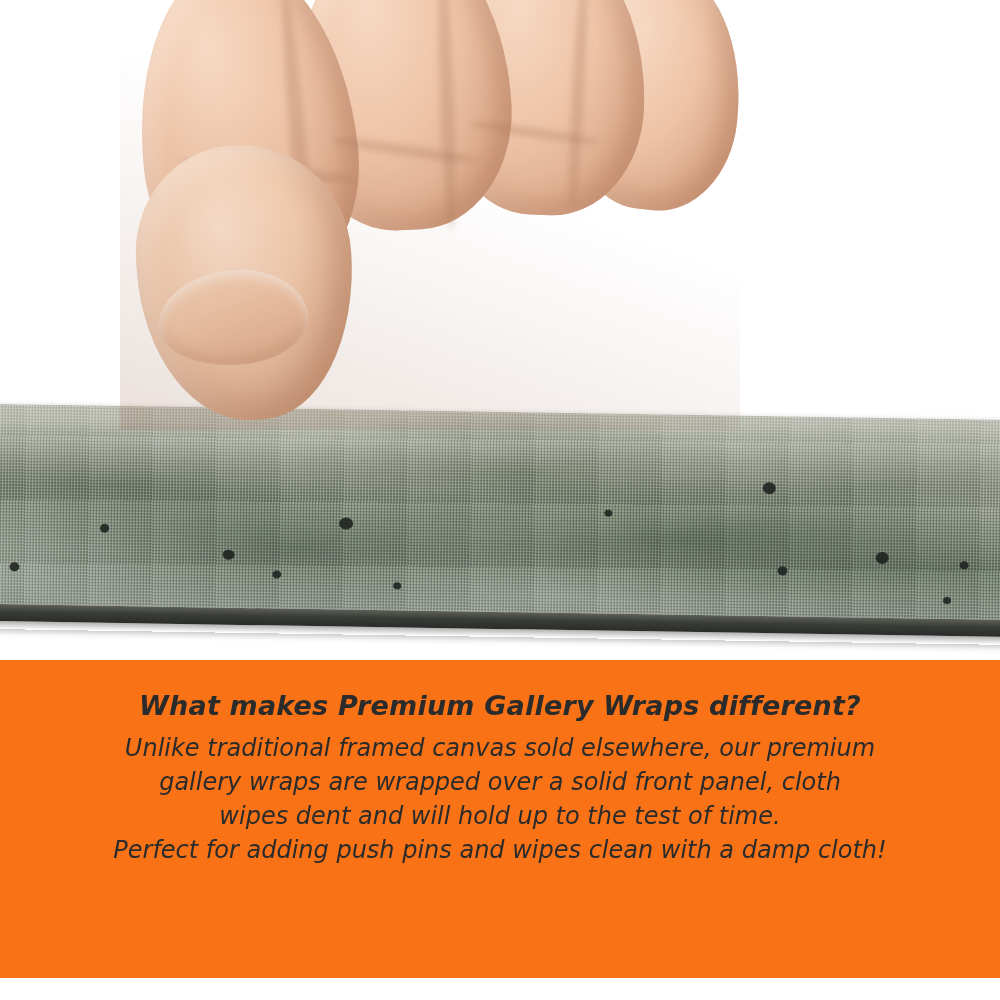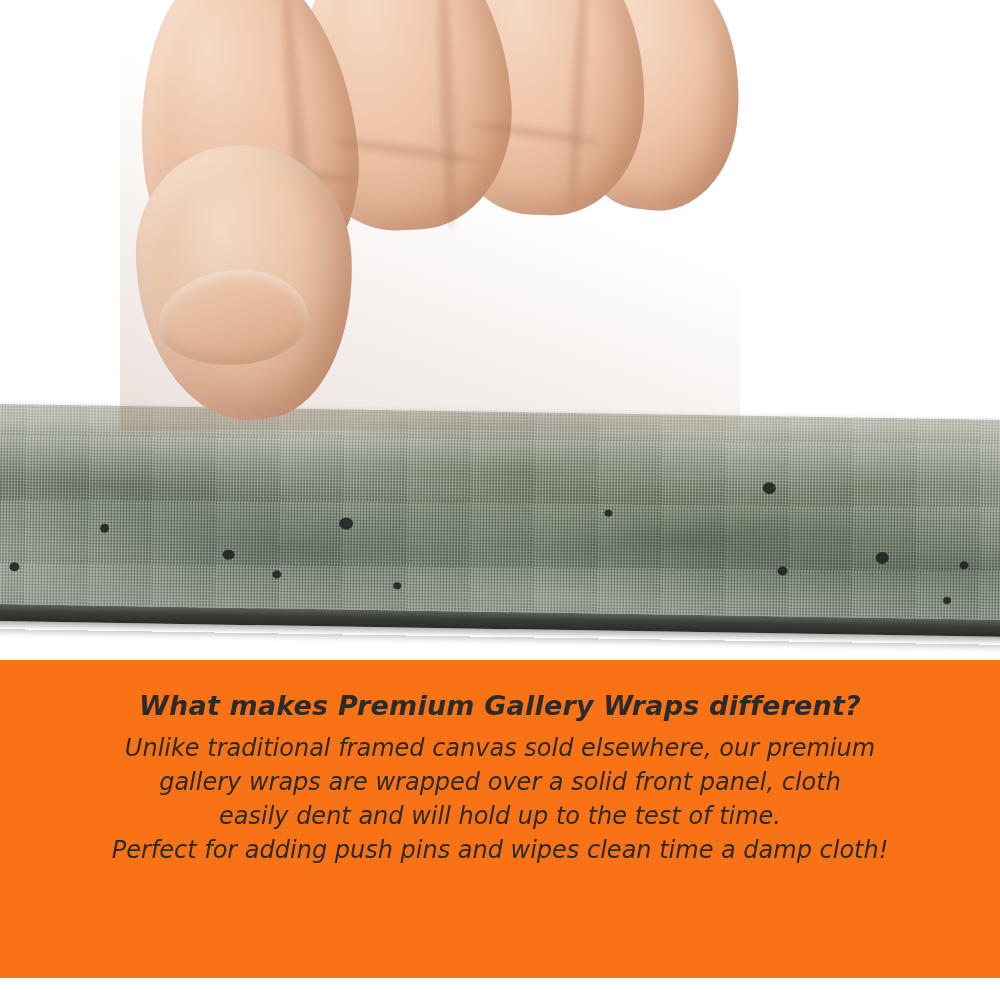--- a/index.html
+++ b/index.html
@@ -223,17 +223,17 @@
       <div class="canvas-edge"></div>
       <div class="canvas-shadow"></div>
     </div>
 
   </div>
 
   <div class="caption">
     <p class="caption-heading">What makes Premium Gallery Wraps different?</p>
     <p class="caption-line">Unlike traditional framed canvas sold elsewhere, our premium</p>
     <p class="caption-line">gallery wraps are wrapped over a solid front panel, cloth</p>
-    <p class="caption-line">easily dent and will hold up to the test of time.</p>
-    <p class="caption-line">Perfect for adding push pins and wipes clean time a damp cloth!</p>
+    <p class="caption-line">wipes dent and will hold up to the test of time.</p>
+    <p class="caption-line">Perfect for adding push pins and wipes clean with a damp cloth!</p>
   </div>
 
 </div>
 
 </body></html>

